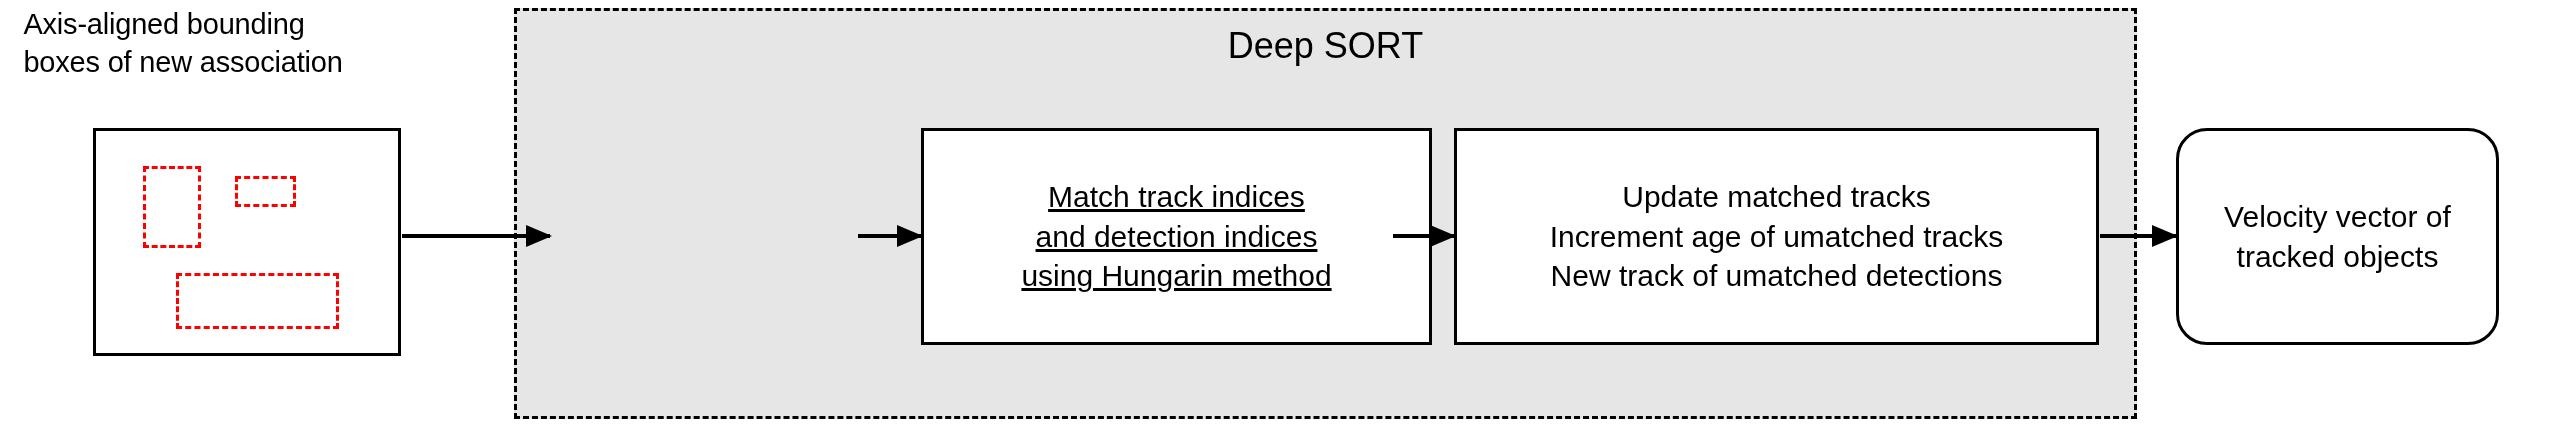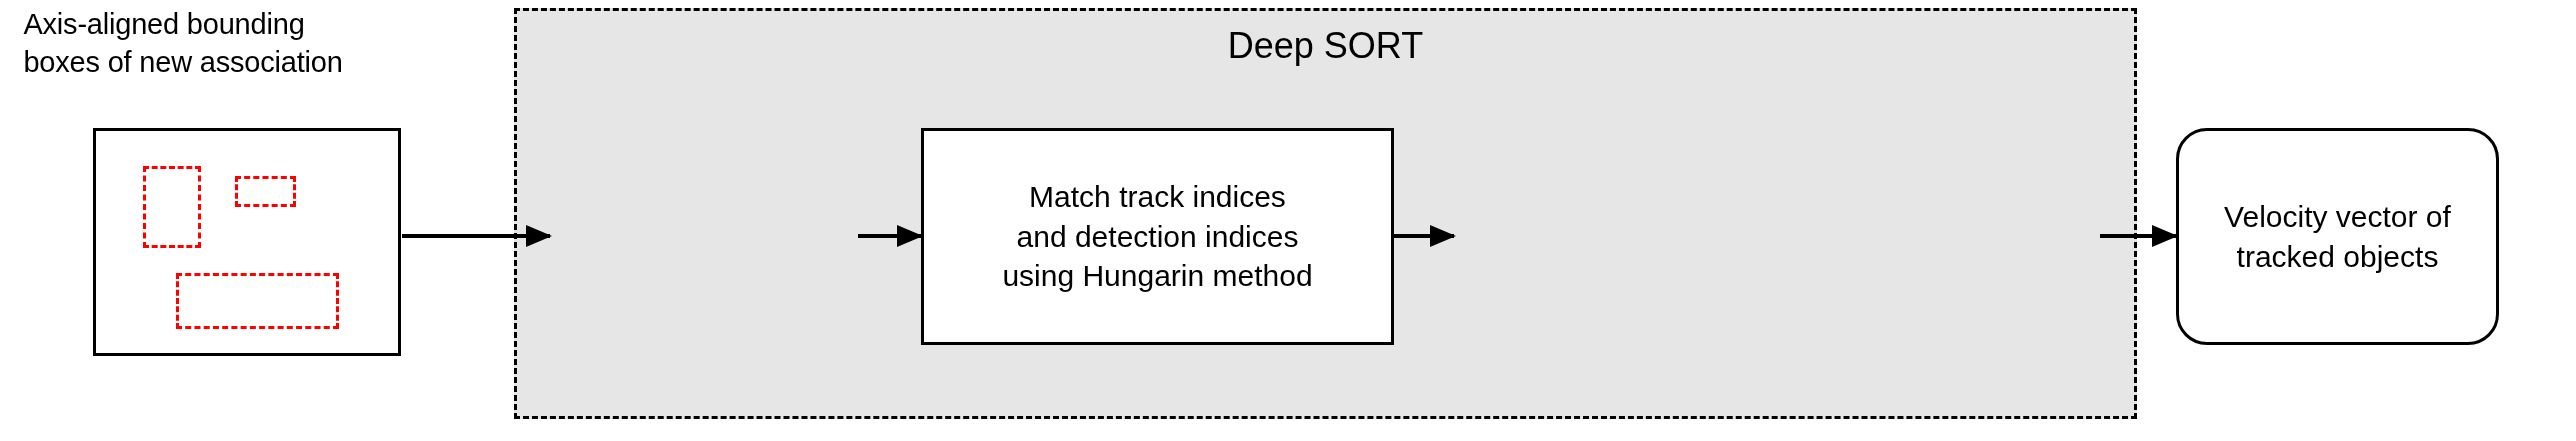--- a/index.html
+++ b/index.html
@@ -87,21 +87,21 @@
     text-align: center;
   }
   .proc-label {
     font-size: 30px;
     line-height: 1.33;
     white-space: pre-line;
     padding: 0 6.2px;
   }
 
   #box-compute   { left: 550px;  width: 308px; }
-  #box-match     { left: 921px; width: 473px; }
+  #box-match     { left: 921px; width: 511px; text-decoration: underline; }
   #box-update    { left: 1454px; width: 645px; }
   #box-output    { left: 2176px; width: 323px; border-radius: 31px; }
 
   
   .arrow {
     position: absolute;
     height: 3.9px;
     background: #000000;
     top: 234px;
   }
@@ -140,20 +140,25 @@
     <div class="group-title">Deep SORT</div>
   </div>
 
 
   <div class="proc-box" id="box-match">
     <div class="proc-label">Match track indices
 and detection indices
 using Hungarin method</div>
   </div>
 
+  <div class="proc-box" id="box-update">
+    <div class="proc-label">Update matched tracks
+Increment age of umatched tracks
+New track of umatched detections</div>
+  </div>
 
   <div class="proc-box" id="box-output">
     <div class="proc-label">Velocity vector of
 tracked objects</div>
   </div>
 
   <div class="arrow" id="arrow-1"></div>
   <div class="arrow" id="arrow-2"></div>
   <div class="arrow" id="arrow-3"></div>
   <div class="arrow" id="arrow-4"></div>

